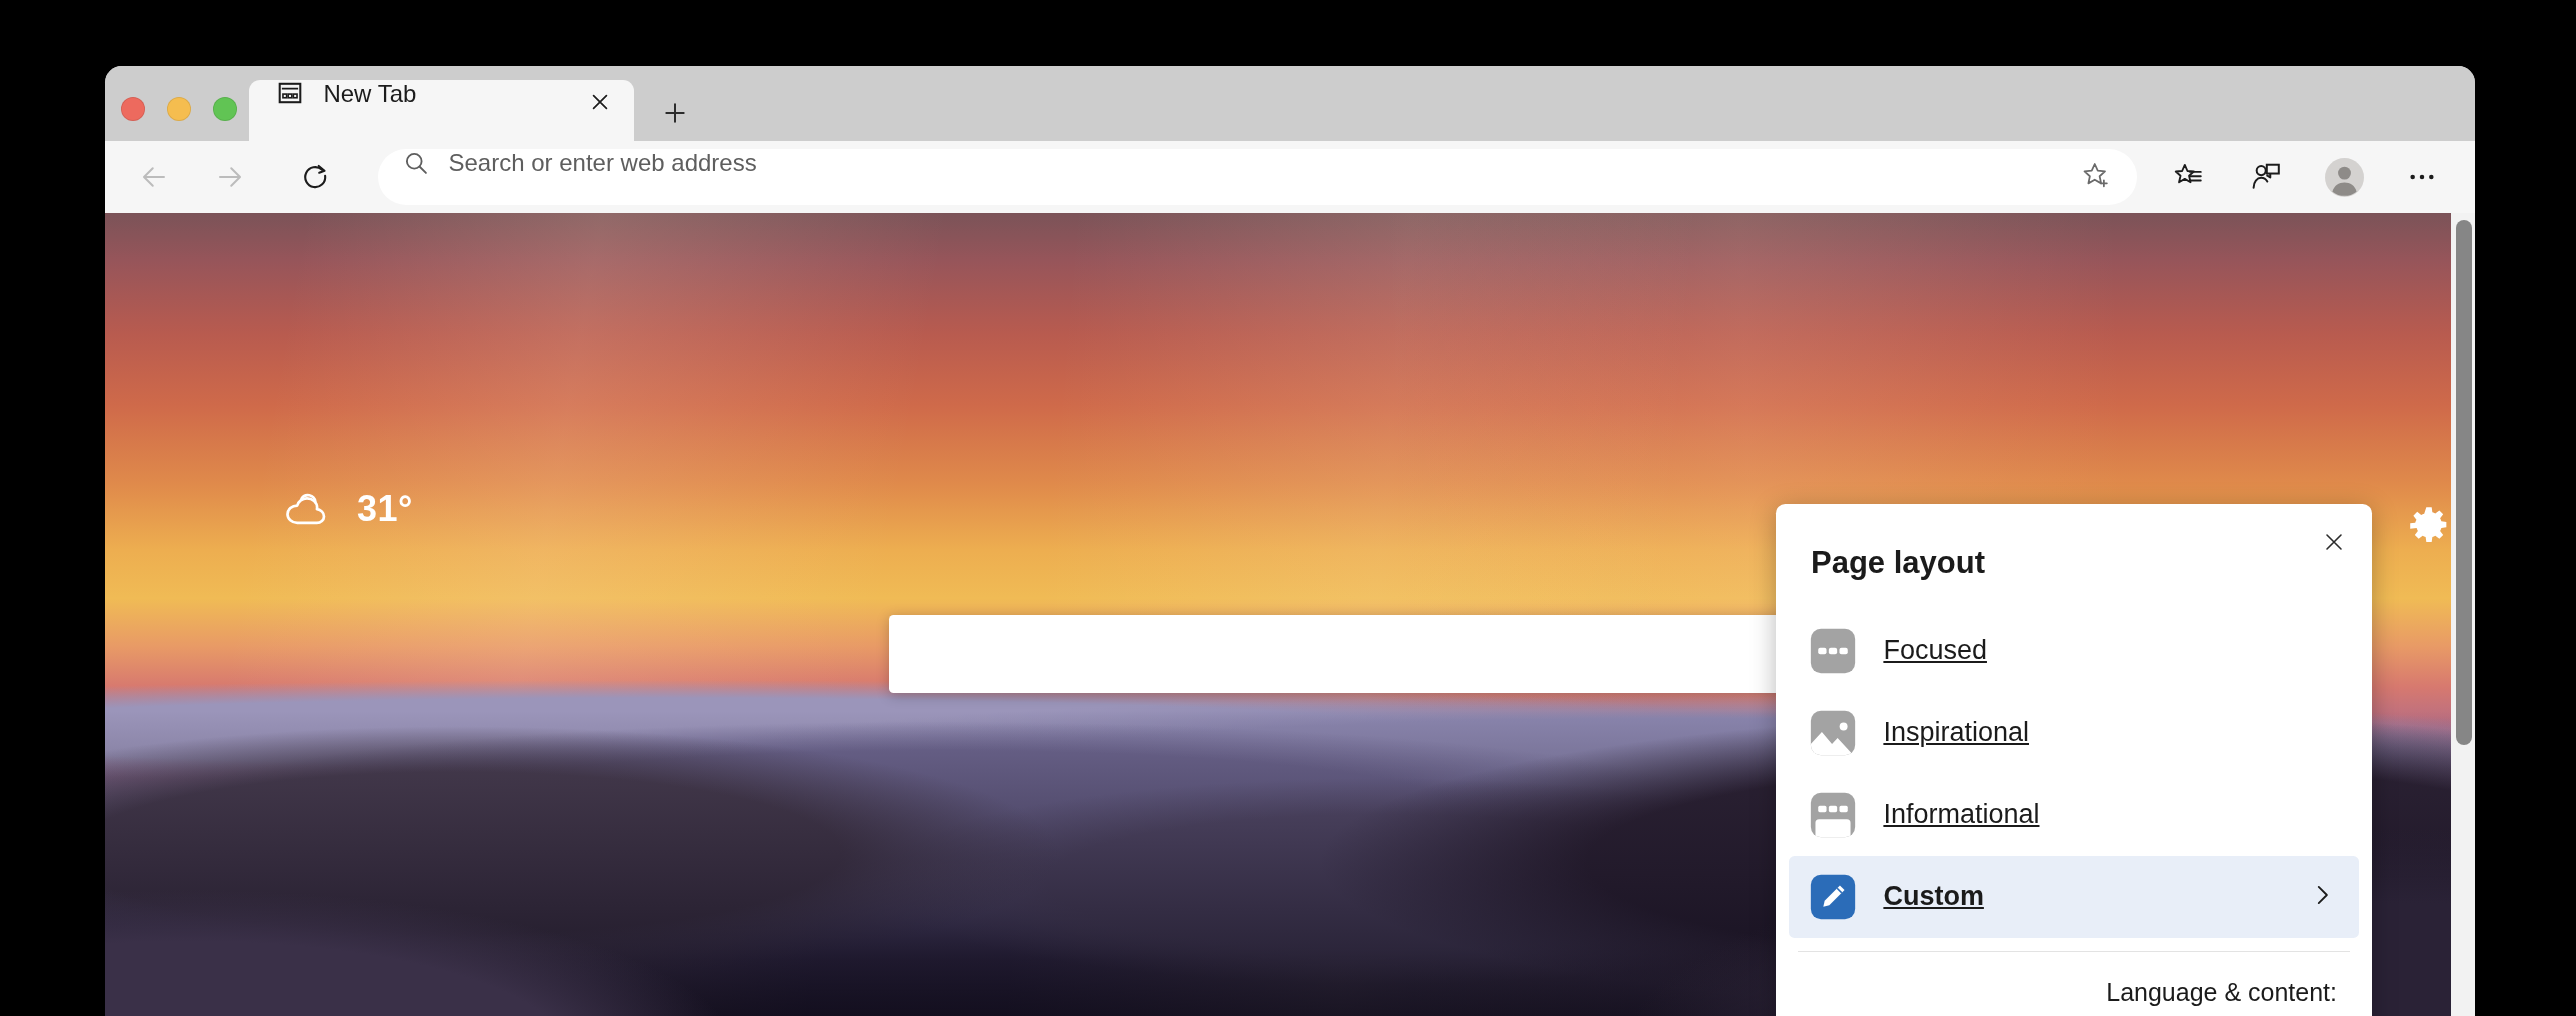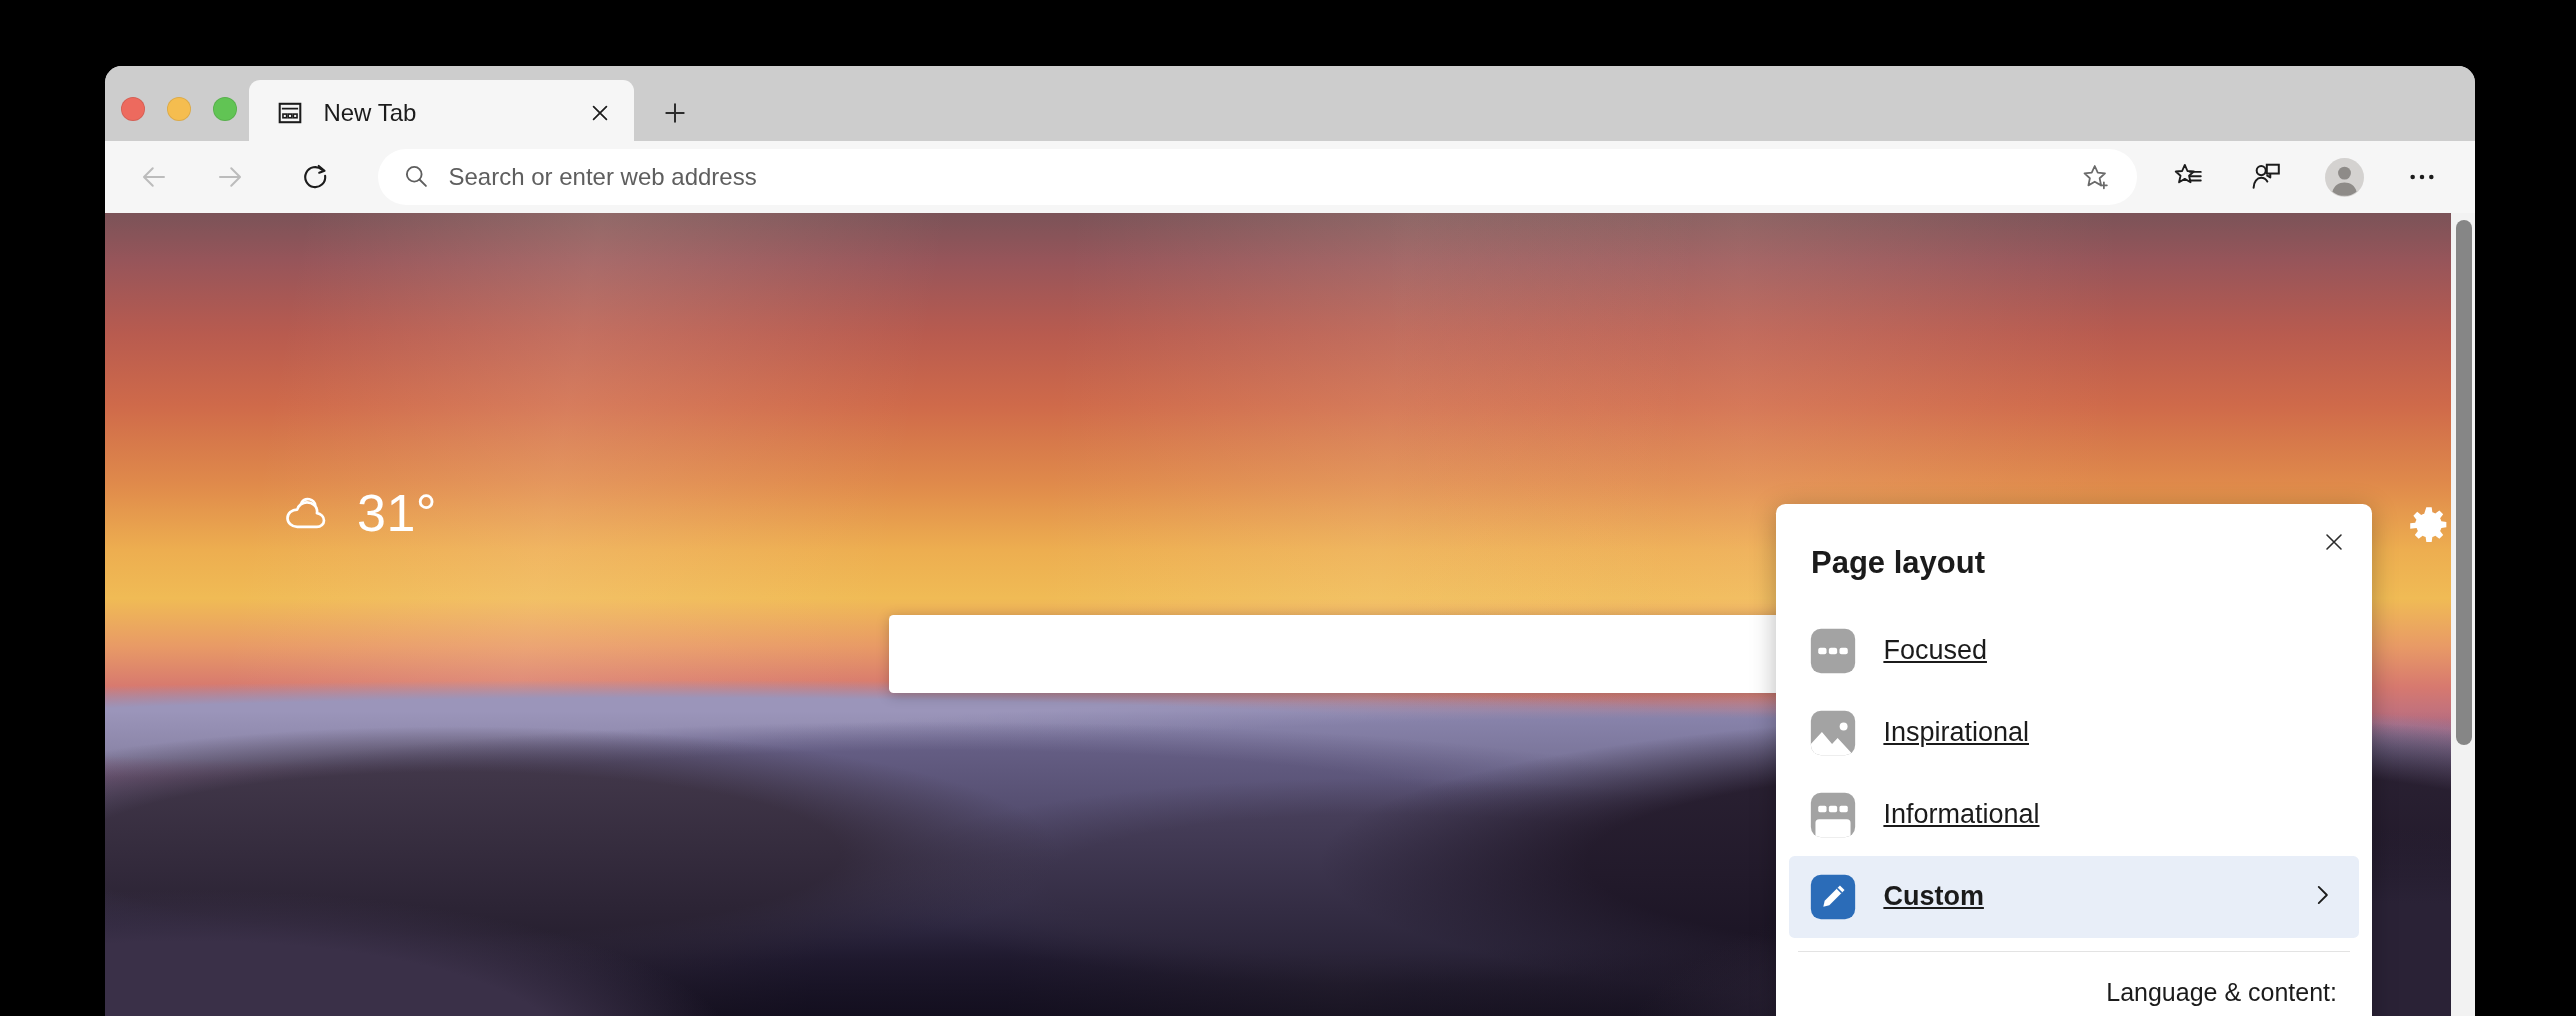--- a/index.html
+++ b/index.html
@@ -33,21 +33,21 @@
   .traffic-light { width: 24px; height: 24px; border-radius: 50%; }
   #tl-close { background: #ed6a5e; box-shadow: inset 0 0 0 0.9px rgba(0,0,0,.10); }
   #tl-min   { background: #f5bd4f; box-shadow: inset 0 0 0 0.9px rgba(0,0,0,.10); }
   #tl-max   { background: #61c454; box-shadow: inset 0 0 0 0.9px rgba(0,0,0,.10); }
 
   #tab-item {
     position: absolute; left: 144px; top: 14px;
     width: 385px; height: 65px;
     background: #f6f6f6;
     border-radius: 11px 11px 0 0;
-    display: flex; align-items: center;
+    display: flex; 
   }
   #tab-favicon { margin-left: 28px; width: 26px; height: 26px; flex: none; }
   #tab-title {
     margin-left: 20.4px; flex: 1;
     font-size: 24px; color: #1c1c1c;
     white-space: nowrap; overflow: hidden;
   }
   #tab-close {
     width: 43px; height: 43px; margin-right: 13px; flex: none;
     display: flex; align-items: center; justify-content: center;
@@ -75,21 +75,21 @@
   #back-button { margin-left: 22px; }
   #forward-button { margin-left: 22px; }
   #reload-button { margin-left: 32px; }
 
   #address-bar {
     margin-left: 35px;
     flex: 1;
     height: 56px;
     background: #ffffff;
     border-radius: 28px;
-    display: flex; align-items: center;
+    display: flex; align-items: flex-start;
     position: relative;
   }
   #address-search-icon { margin-left: 24px; flex: none; }
   #address-input-text {
     margin-left: 18.5px;
     font-size: 24px; color: #5e5e5e;
     flex: 1;
   }
   #favorite-add-button {
     width: 52px; height: 52px; margin-right: 15px; flex: none;
@@ -160,21 +160,21 @@
     width: 835px; height: 223px;
     background: radial-gradient(ellipse 705px 213px at 30% 118%, #3a3048 0%, #3a3048 54%, rgba(58,48,72,0) 78%);
   }
 
   
   #weather-widget {
     position: absolute; left: 176px; top: 274px;
     display: flex; align-items: center; gap: 24px;
     color: #fff;
   }
-  #weather-temp { font-size: 52px; font-weight: 400; line-height: 1; letter-spacing: 0.5px; }
+  #weather-temp { font-size: 36px; font-weight: 700; line-height: 1; letter-spacing: 0.5px; }
 
   
   #settings-gear-button {
     position: absolute; left: 2300px; top: 289px;
     width: 48px; height: 48px;
     display: flex; align-items: center; justify-content: center;
   }
 
   
   #page-search-box {

